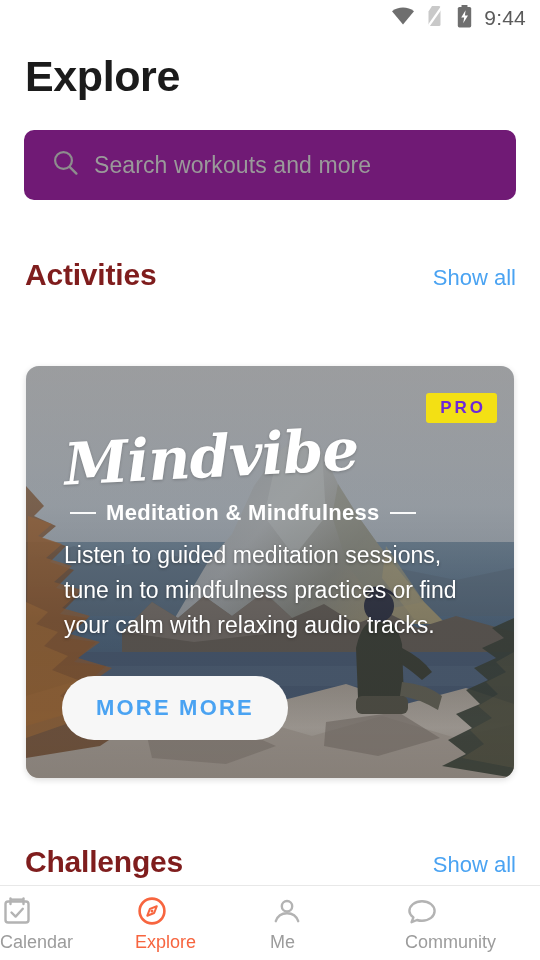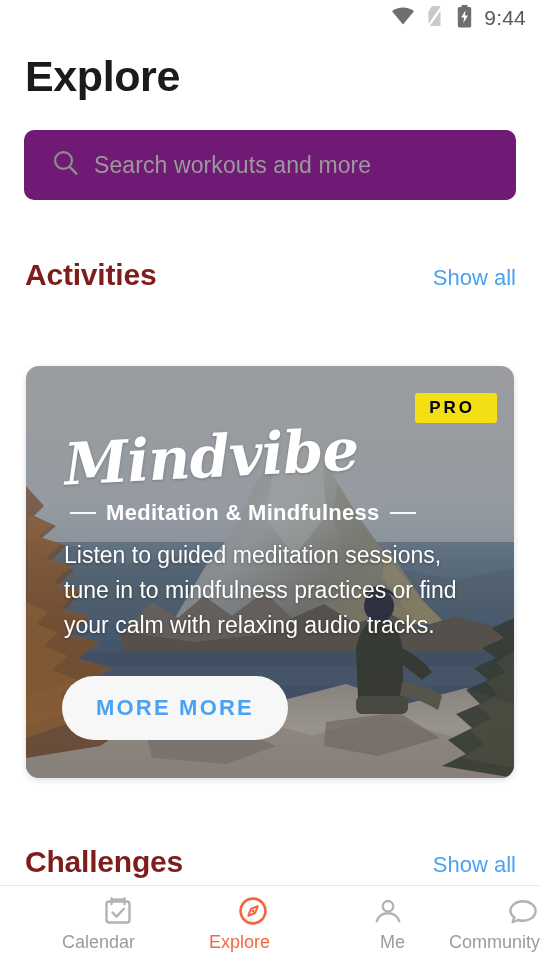--- a/index.html
+++ b/index.html
@@ -55,23 +55,23 @@
   .card-photo{ position:absolute; inset:0; overflow:hidden; }
   .card-photo svg{ display:block; width:100%; height:100%; }
   .card-veil{
     position:absolute; inset:0;
     background:linear-gradient(180deg, rgba(120,120,120,.46) 0%, rgba(90,92,96,.30) 34%,
                rgba(40,45,55,.34) 62%, rgba(30,34,42,.30) 100%);
   }
 
   .pro-badge{
     position:absolute; right:17px; top:27px;
-    background:#f3e014; color:#000000;
+    background:#f3e014; color:#6d28d9;
     font-size:17px; font-weight:bold; letter-spacing:3px;
-    padding:5px 22px 5px 14px; border-radius:3px;
+    padding:5px 11px 5px 14px; border-radius:3px;
   }
 
   .brand{
     position:absolute; left:0; right:0; top:62px;
     display:flex; flex-direction:column; align-items:flex-start; padding-left:38px;
   }
   .brand-name{
     font-family:"DejaVu Serif", serif;
     font-style:italic; font-weight:bold;
     font-size:58px; color:#fff; line-height:1;
@@ -101,21 +101,21 @@
   }
 
   
   .bottom-nav{
     position:absolute; left:0; bottom:0; width:540px; height:75px;
     background:#fff; border-top:1px solid #e8e8e8;
     display:flex; align-items:center;
   }
   .nav-item{
     flex:1; display:flex; flex-direction:column;
-    align-items:flex-end; justify-content:center; cursor:pointer;
+    align-items:flex-start; justify-content:center; cursor:pointer;
   }
   .nav-label{ font-size:18px; color:#9c9c9c; }
   .nav-item.active .nav-label{ color:#f7653f; }
 </style>
 </head>
 <body>
 
 <div class="screen">
 
   <div class="statusbar">

